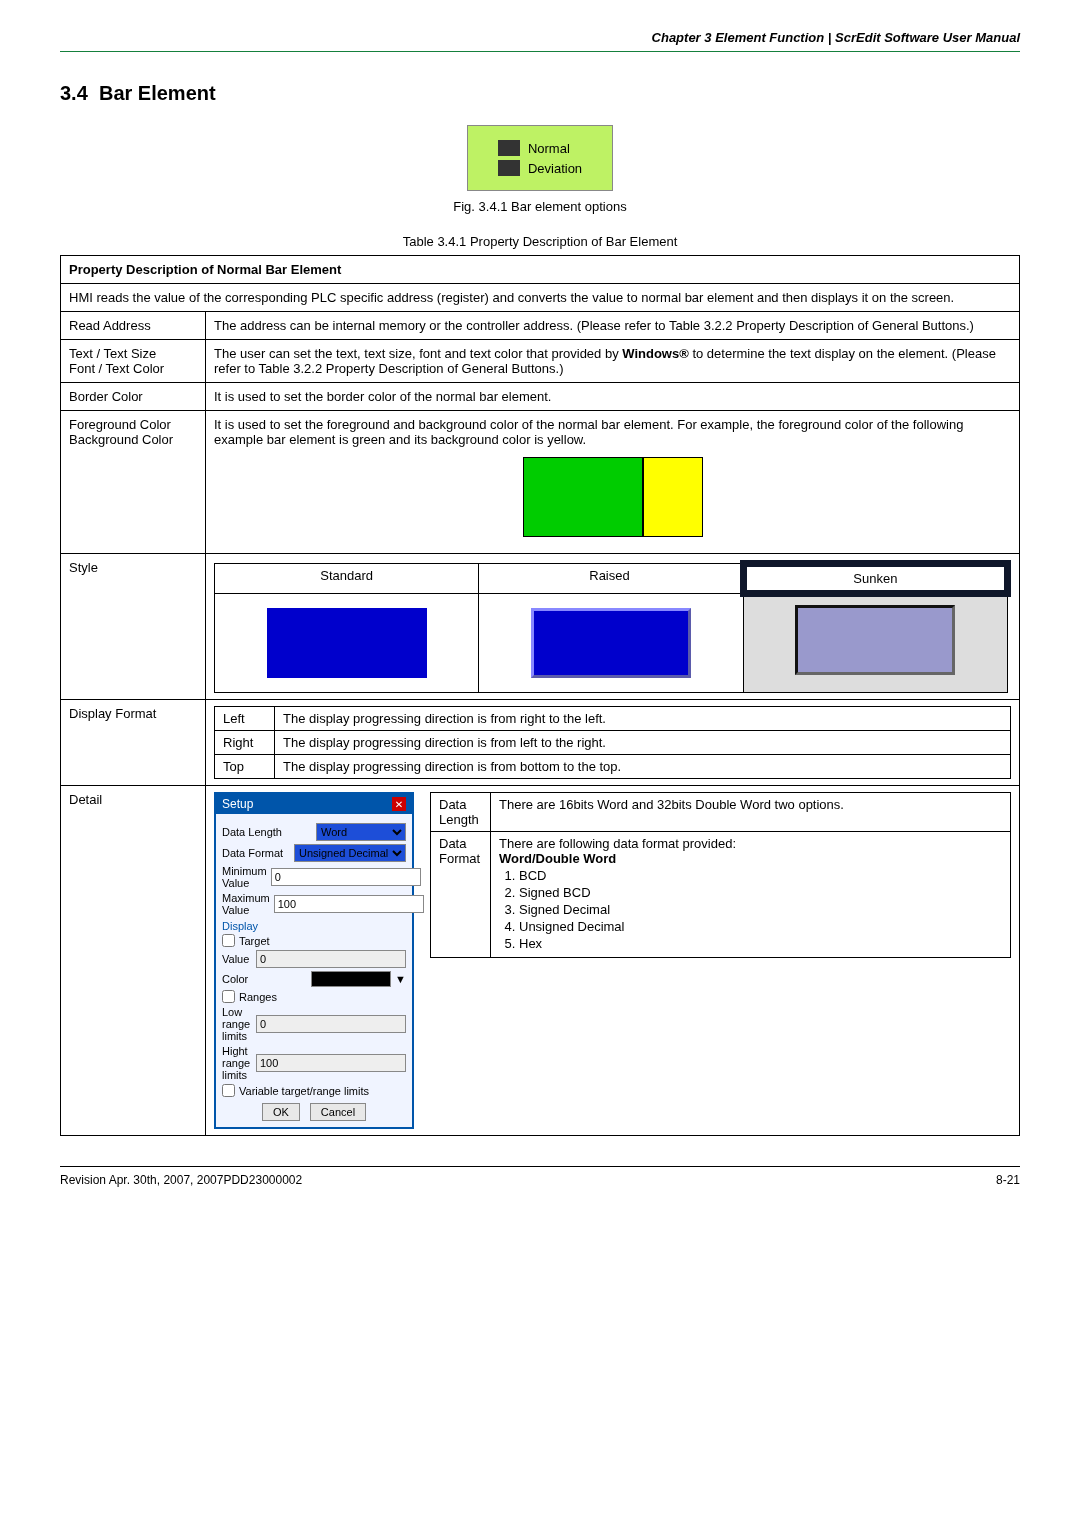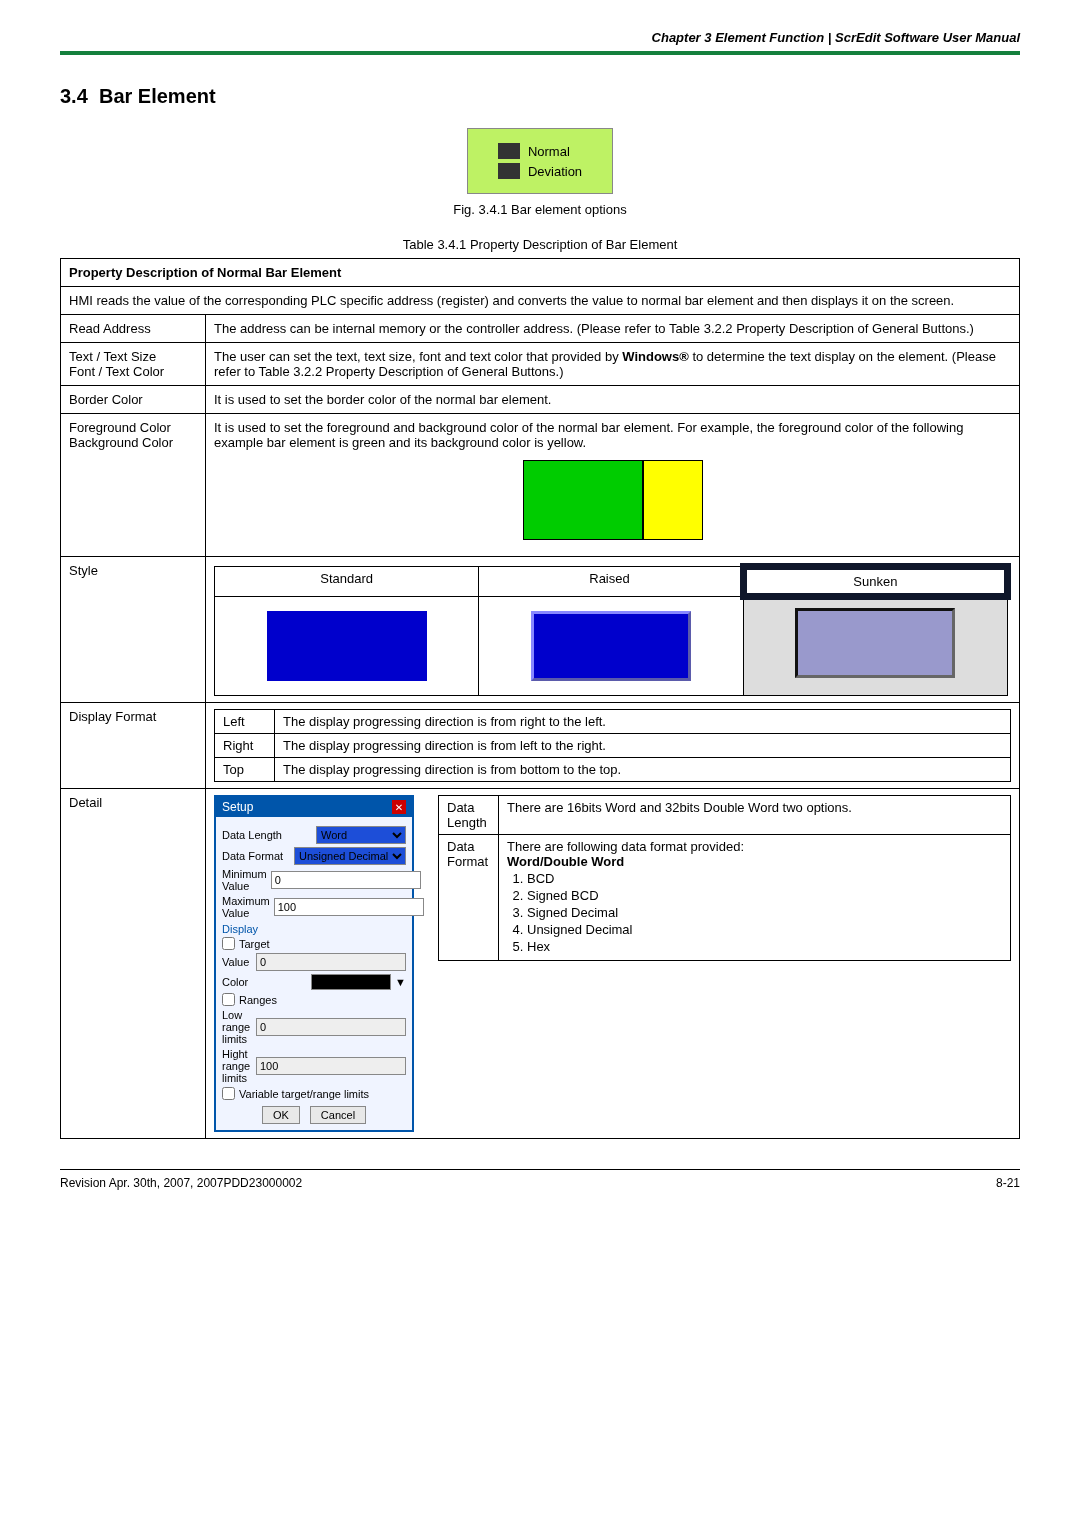--- a/index.html
+++ b/index.html
@@ -11,21 +11,21 @@
       width: 1080px;
       min-height: 1528px;
       padding: 30px 60px;
     }
     .page-header {
       text-align: right;
       font-style: italic;
       font-weight: bold;
       font-size: 13px;
       margin-bottom: 30px;
-      border-bottom: 4px solid #15803d;
+      border-bottom: 1px solid #15803d;
       padding-bottom: 6px;
     }
     .section-title {
       font-size: 20px;
       font-weight: bold;
       margin-bottom: 20px;
     }
     .figure-container {
       display: flex;
       flex-direction: column;
@@ -213,21 +213,21 @@
       width: 100%;
       border-collapse: collapse;
     }
     .display-format-sub-table td {
       border: 1px solid #000;
       padding: 4px 8px;
       font-size: 13px;
     }
     .detail-inner {
       display: flex;
-      gap: 24px;
+      gap: 16px;
     }
     .detail-right-cols {
       flex: 1;
     }
     .detail-sub-table {
       width: 100%;
       border-collapse: collapse;
     }
     .detail-sub-table td {
       border: 1px solid #000;

